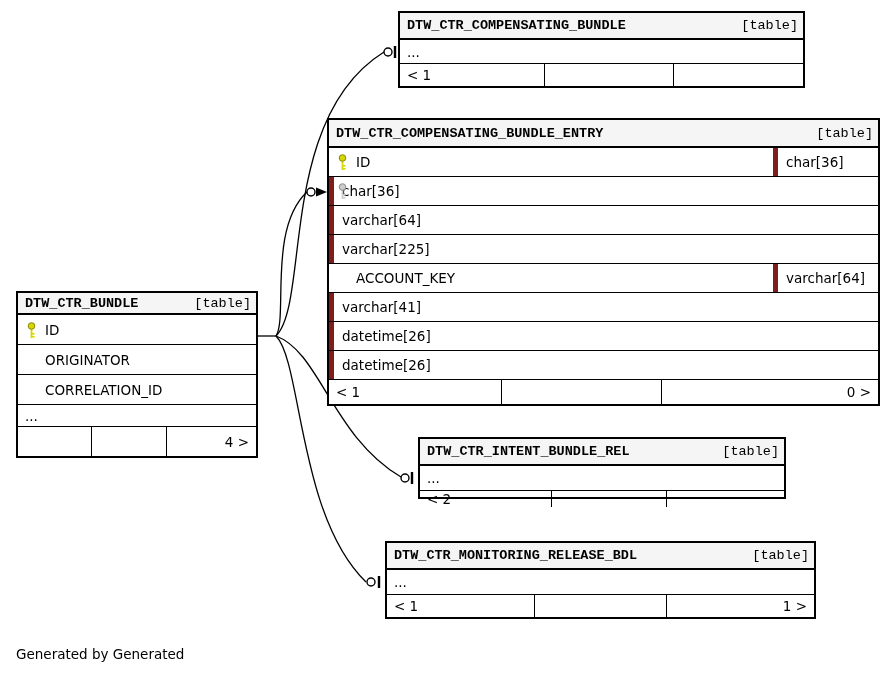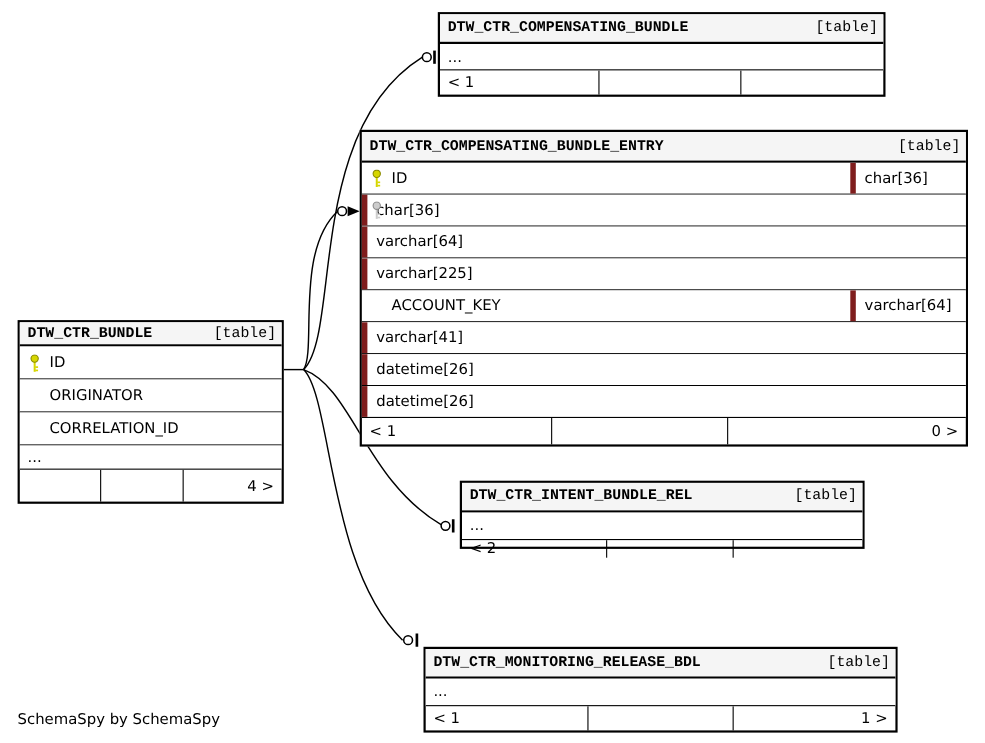--- a/index.html
+++ b/index.html
@@ -48,21 +48,21 @@
   .t2 .f1 { width:173px; } .t2 .f2 { width:160px; }
   
   .t3 { left:16px; top:291px; width:242px; height:167px; }
   .t3 .hdr { height:22px; } .t3 .row { height:30px; } .t3 .row.dots { height:22px; }
   .t3 .f1 { width:74px; } .t3 .f2 { width:75px; }
   
   .t4 { left:418px; top:437px; width:368px; height:62px; }
   .t4 .hdr { height:27px; } .t4 .row { height:25px; }
   .t4 .f1 { width:132px; } .t4 .f2 { width:115px; }
   
-  .t5 { left:385px; top:541px; width:431px; height:78px;margin-top:47px; }
+  .t5 { left:385px; top:541px; width:431px; height:78px; }
   .t5 .hdr { height:27px; } .t5 .row { height:25px; }
   .t5 .f1 { width:148px; } .t5 .f2 { width:132px; }
 
   #note { position:absolute; left:16px; top:646px; font-size:13.5px; }
 </style>
 </head>
 <body>
 
 <div id="canvas">
 
@@ -212,14 +212,14 @@
     <div class="row">
       <span class="cname ell">...</span>
     </div>
     <div class="ftr">
       <span class="fc sep fcL f1">&lt; 1</span>
       <span class="fc sep f2"></span>
       <span class="fc fcR">1 &gt;</span>
     </div>
   </div>
 
-  <div id="note">SchemaSpy by SchemaSpy</div>
+  <div id="note">Generated by Generated</div>
 </div>
 
 </body></html>

